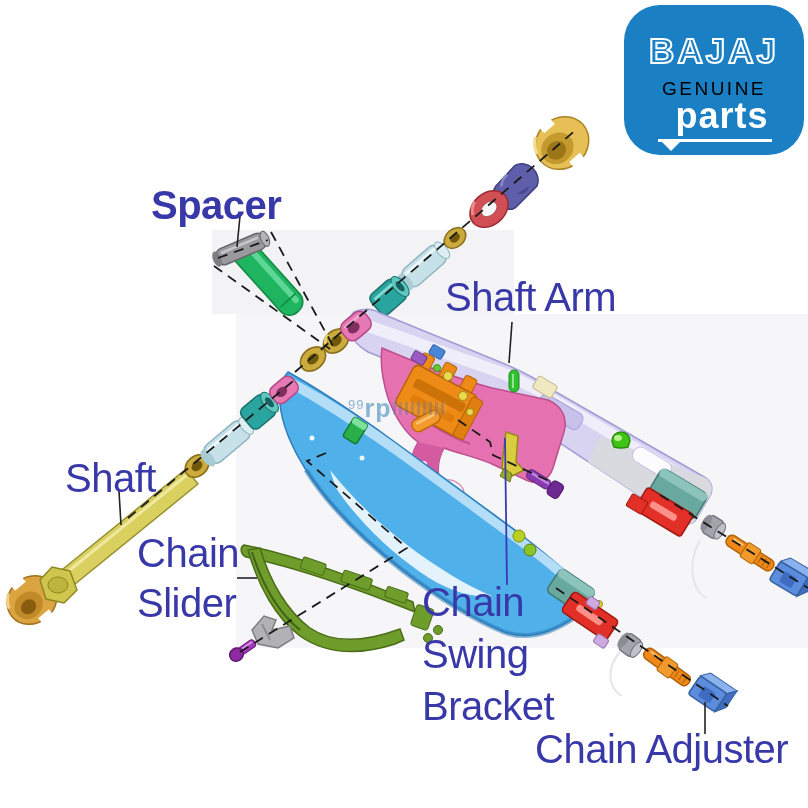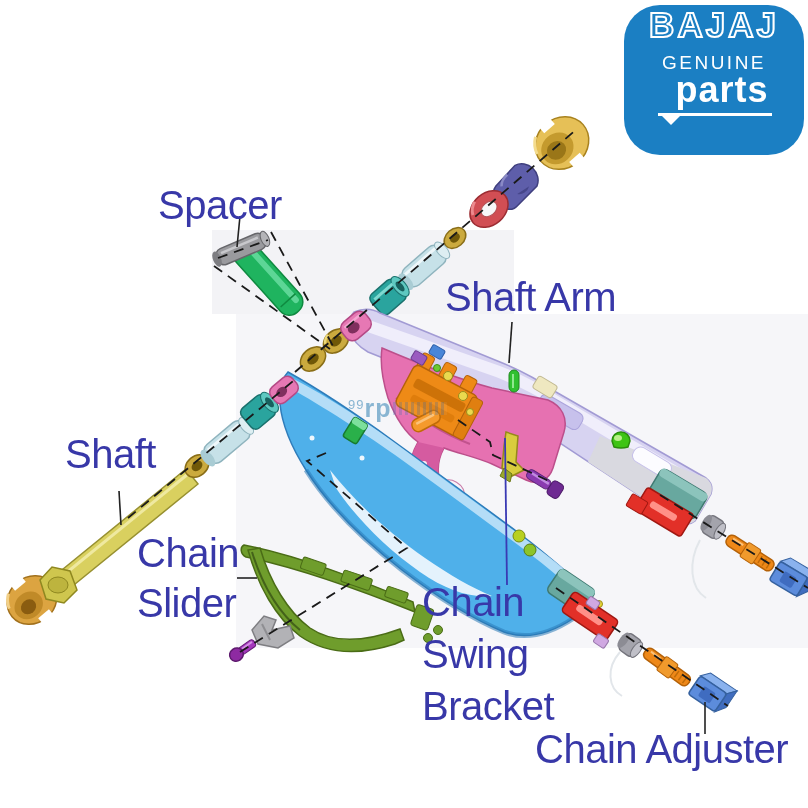--- a/index.html
+++ b/index.html
@@ -7,24 +7,24 @@
          font-family:"Liberation Sans",sans-serif;}
   #diagram-svg{position:absolute;left:0;top:0;}
   .part-label{position:absolute;color:#3838a8;font-size:40px;line-height:1.12;
               white-space:nowrap;letter-spacing:-0.5px;}
   .label-line{display:block;}
   .ml{line-height:50px;}
   .ml3{line-height:52px;}
   
   #bajaj-logo{position:absolute;left:624px;top:5px;width:180px;height:150px;
               background:#1b7fc3;border-radius:36px;text-align:center;
-              box-sizing:border-box;}
+              box-sizing:border-box;padding-top:26px;}
   #bajaj-logo .brand{font-size:35px;font-weight:700;letter-spacing:3px;
               color:transparent;-webkit-text-stroke:2px #ffffff;}
-  #bajaj-logo .genuine{font-size:19px;color:#ffffff;letter-spacing:2.5px;margin-top:7px;}
+  #bajaj-logo .genuine{font-size:19px;color:#000000;letter-spacing:2.5px;margin-top:7px;}
   #bajaj-logo .parts{font-size:36px;font-weight:700;color:#fff;margin-top:-5px;
               letter-spacing:1px;margin-left:16px;}
   #bajaj-logo .rule{width:114px;height:3px;background:#fff;margin:2px 0 0 34px;}
   #bajaj-logo .rule-arrow{width:0;height:0;border-left:9px solid transparent;
               border-right:9px solid transparent;border-top:9px solid #fff;
               margin-left:38px;}
   
   #watermark{position:absolute;left:348px;top:394px;color:rgba(110,165,200,.8);
              white-space:nowrap;}
   #watermark .wm-sup{font-size:13px;vertical-align:8px;letter-spacing:1px;}
@@ -370,23 +370,23 @@
   <g stroke="#222" stroke-width="1.6">
     <line x1="240" y1="216" x2="237" y2="247"></line>
     <line x1="512" y1="322" x2="509" y2="363"></line>
     <line x1="119" y1="491" x2="121" y2="525"></line>
     <line x1="237" y1="578" x2="257" y2="578"></line>
     <line x1="705" y1="702" x2="705" y2="734"></line>
   </g>
   <line x1="505" y1="438" x2="507" y2="585" stroke="#3a3ab4" stroke-width="1.8"></line>
 </svg>
 
-<div class="part-label" style="left:158px;top:183px;">Spacer</div>
+<div class="part-label" style="left:151px;top:183px;font-weight:bold;">Spacer</div>
 <div class="part-label" style="left:445px;top:275px;">Shaft Arm</div>
-<div class="part-label" style="left:65px;top:432px;">Shaft</div>
+<div class="part-label" style="left:65px;top:456px;">Shaft</div>
 
 <div class="part-label ml" style="left:137px;top:528px;">
   <span class="label-line">Chain</span>
   <span class="label-line">Slider</span>
 </div>
 
 <div class="part-label ml3" style="left:422px;top:576px;">
   <span class="label-line">Chain</span>
   <span class="label-line">Swing</span>
   <span class="label-line">Bracket</span>

